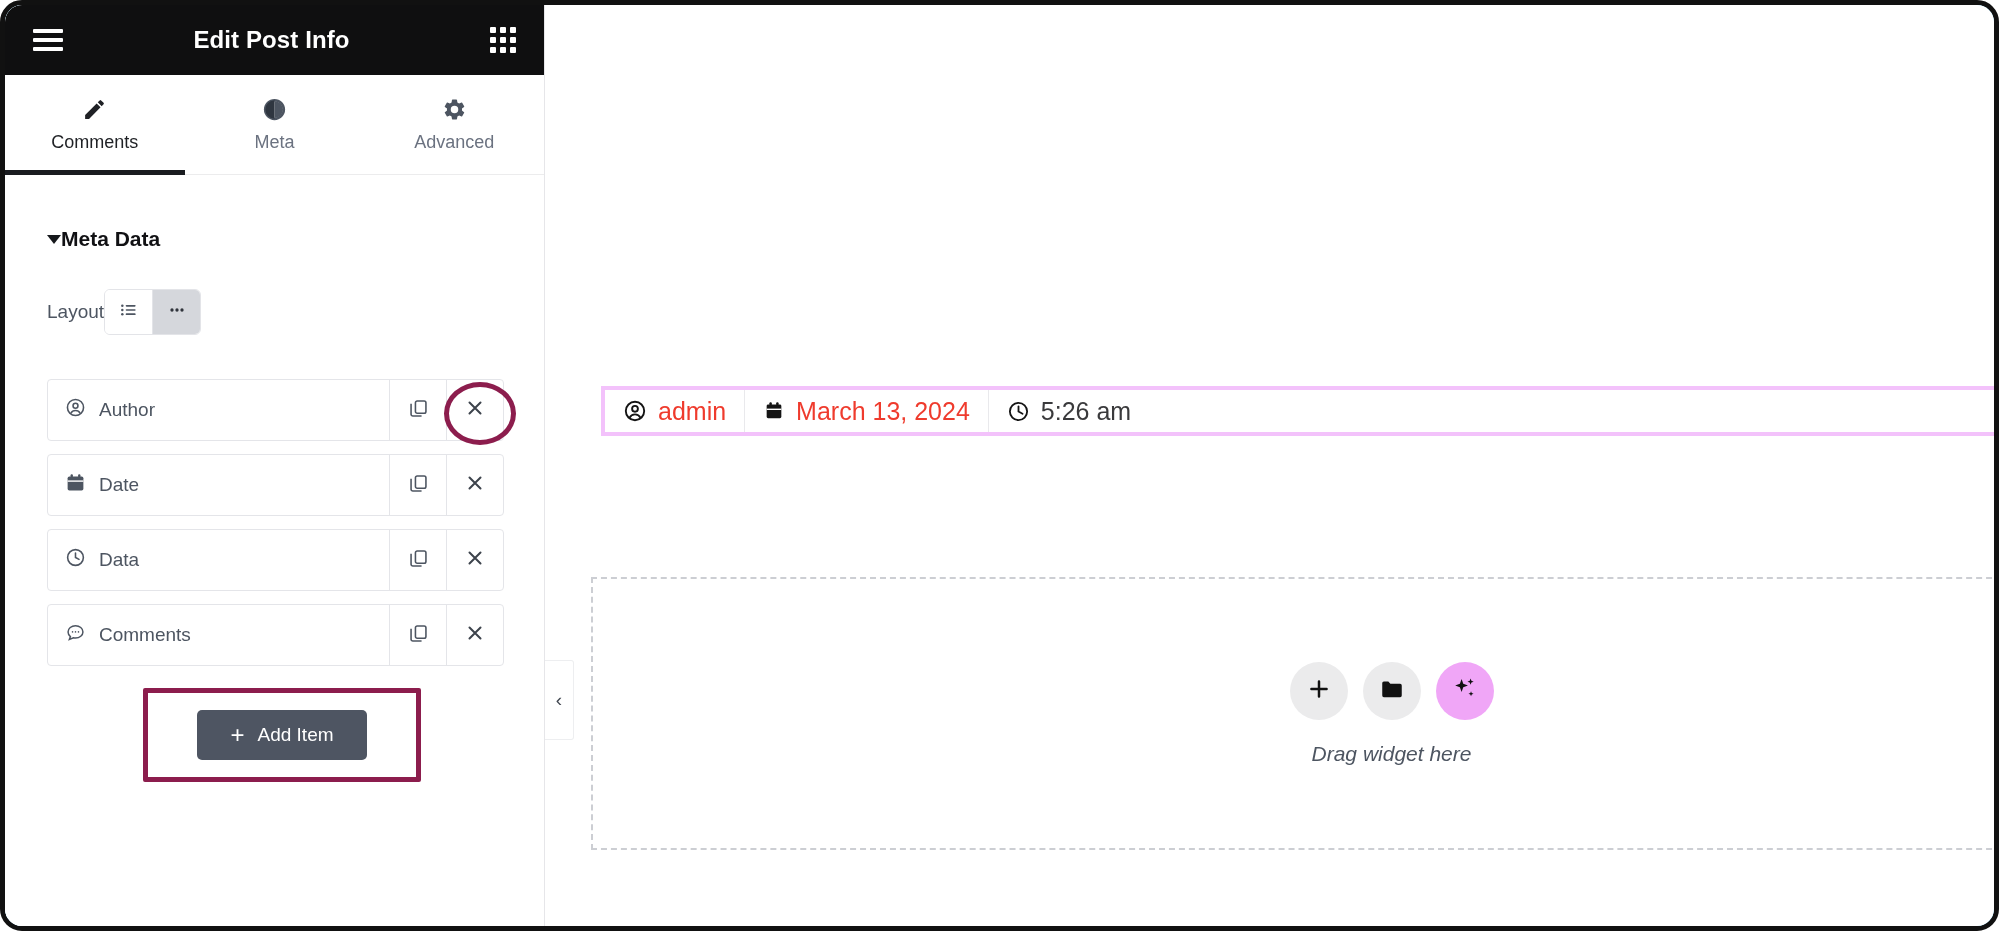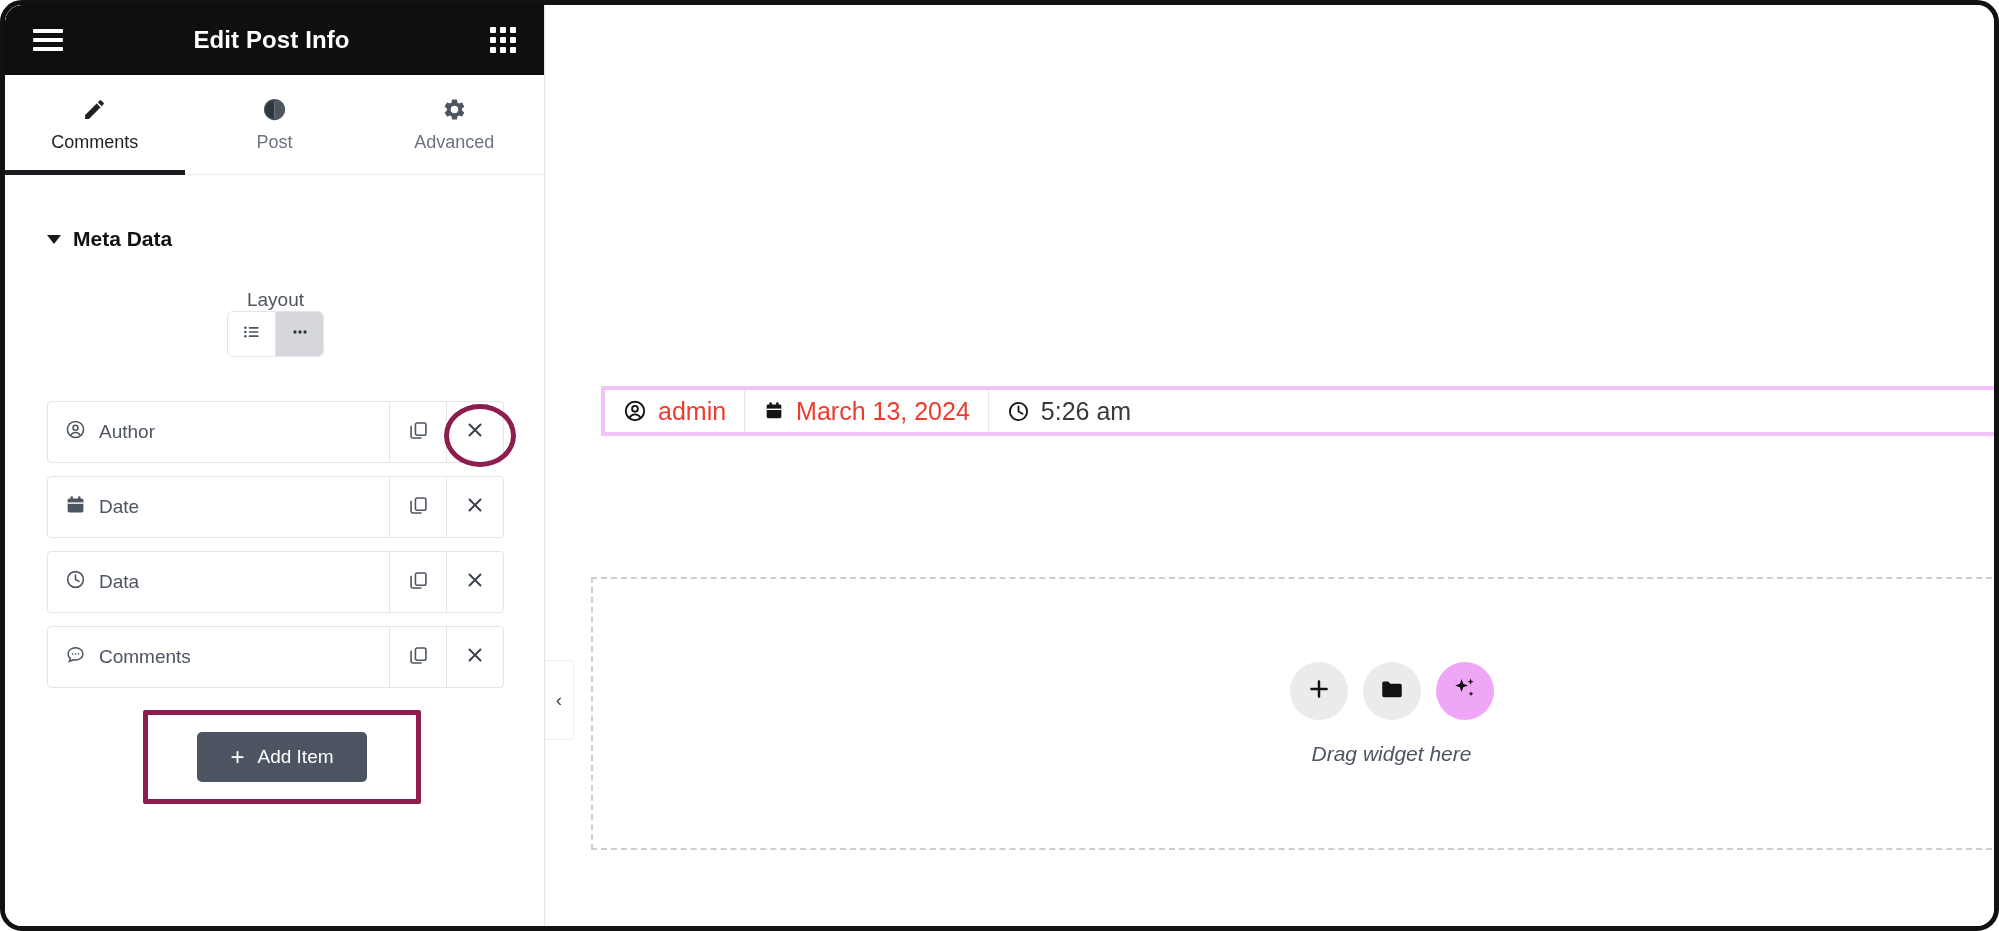--- a/index.html
+++ b/index.html
@@ -119,39 +119,37 @@
   
   #panel-body {
     flex: 1;
     overflow: hidden;
     padding: 0 0 0 0;
     background: #ffffff;
   }
   #section-title {
     display: flex;
     align-items: center;
-    gap: 12px;
     padding: 52px 0 0 42px;
     font-size: 21px;
     font-weight: bold;
     color: #111114;
     cursor: pointer;
   }
   .caret-down {
     width: 0; height: 0;
     border-left: 7px solid transparent;
     border-right: 7px solid transparent;
     border-top: 9px solid #16181c;
   }
 
   #layout-row {
     display: flex;
     align-items: center;
     padding: 38px 40px 0 42px;
-    flex-direction: column;
   }
   #layout-label { font-size: 19px; color: #4d5561; }
   #layout-choices {
     display: flex;
     border: 1px solid #e3e4e8;
     border-radius: 6px;
     overflow: hidden;
     height: 44px;
   }
   .layout-choice {
@@ -371,21 +369,21 @@
       </div>
       <div class="tab">
         <span class="tab-icon">
           <svg width="25" height="25" viewBox="0 0 24 24">
             <circle cx="12" cy="12" r="9" fill="none" stroke="#4d5561" stroke-width="2.4"></circle>
             <path d="M12 3.8a8.2 8.2 0 0 1 0 16.4z" fill="#4d5561"></path>
             <circle cx="12" cy="12" r="8.2" fill="#4d5561" fill-opacity="0"></circle>
             <path d="M12 3.2A8.8 8.8 0 0 0 12 20.8z" fill="#2f3640"></path>
           </svg>
         </span>
-        <span>Post</span>
+        <span>Meta</span>
       </div>
       <div class="tab">
         <span class="tab-icon">
           <svg width="25" height="25" viewBox="0 0 24 24" fill="#4d5561">
             <path d="M19.14 12.94a7.07 7.07 0 0 0 0-1.88l2.03-1.58a.5.5 0 0 0 .12-.64l-1.92-3.32a.5.5 0 0 0-.6-.22l-2.39.96a7.3 7.3 0 0 0-1.62-.94l-.36-2.54a.5.5 0 0 0-.5-.42h-3.84a.5.5 0 0 0-.5.42l-.36 2.54c-.58.24-1.12.56-1.62.94l-2.39-.96a.5.5 0 0 0-.6.22L2.67 8.84a.5.5 0 0 0 .12.64l2.03 1.58a7.07 7.07 0 0 0 0 1.88l-2.03 1.58a.5.5 0 0 0-.12.64l1.92 3.32c.13.22.39.3.6.22l2.39-.96c.5.38 1.04.7 1.62.94l.36 2.54c.04.24.25.42.5.42h3.84c.25 0 .46-.18.5-.42l.36-2.54c.58-.24 1.12-.56 1.62-.94l2.39.96c.22.08.47 0 .6-.22l1.92-3.32a.5.5 0 0 0-.12-.64l-2.03-1.58zM12 15.6A3.6 3.6 0 1 1 12 8.4a3.6 3.6 0 0 1 0 7.2z"></path>
           </svg>
         </span>
         <span>Advanced</span>
       </div>
     </div>

